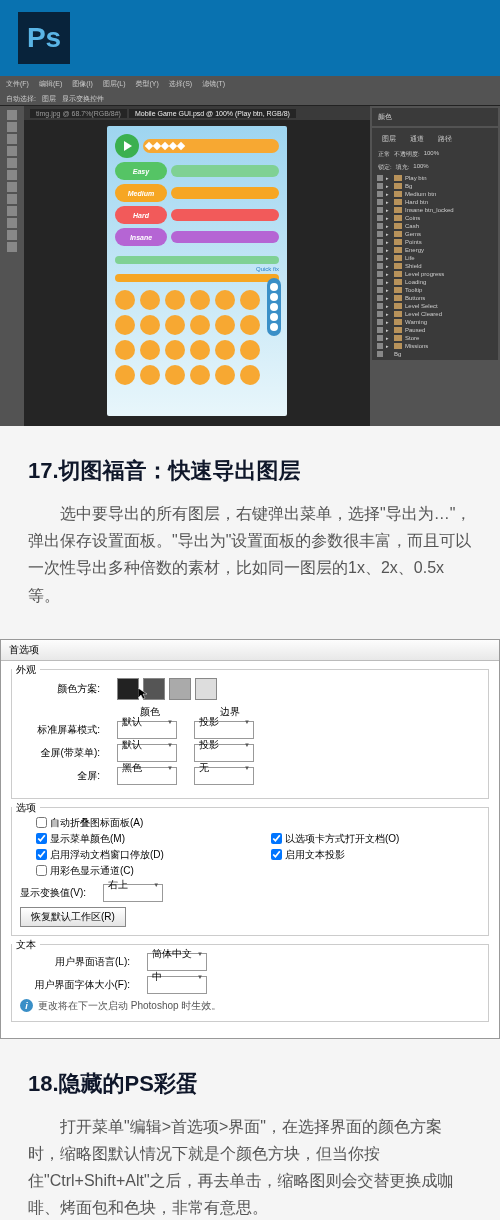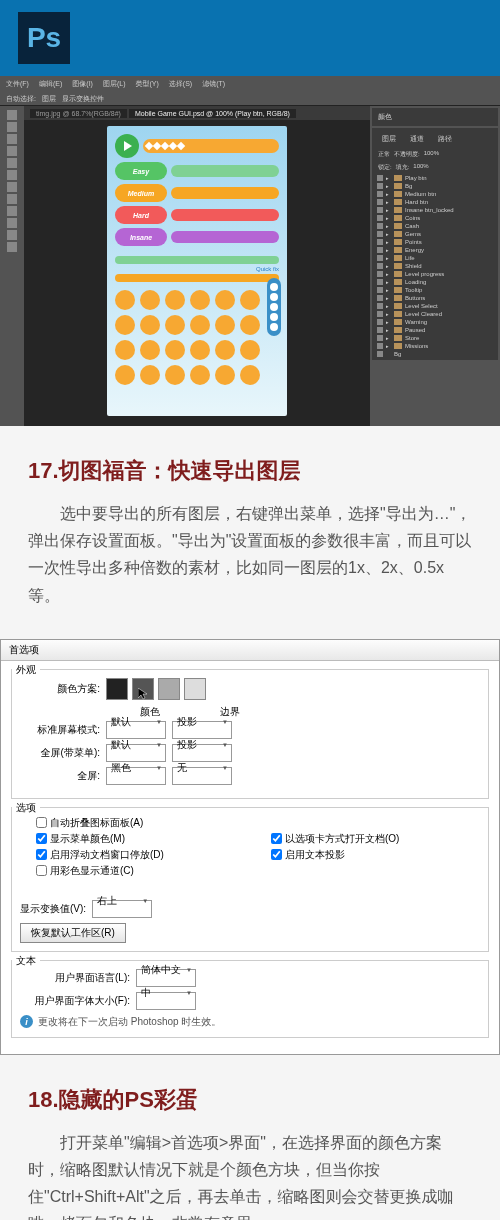--- a/index.html
+++ b/index.html
@@ -41,34 +41,34 @@
 .panel-section { background: #3a3a3a; margin-bottom: 2px; padding: 2px; }
 .panel-tab { font-size: 7px; color: #ccc; padding: 2px 4px; }
 .layer-list { max-height: 220px; overflow: hidden; }
 .layer-item { display: flex; align-items: center; gap: 3px; padding: 1px 3px; font-size: 6px; color: #ccc; }
 .layer-eye { width: 6px; height: 6px; background: #888; }
 .layer-arrow { width: 5px; font-size: 5px; }
 .layer-folder { width: 8px; height: 6px; background: #b8925a; }
 
 
 .article { background: #f5f5f5; padding: 30px 28px; }
-.article h2 { color: #7f1d1d; font-size: 22px; font-weight: bold; margin-bottom: 14px; }
+.article h2 { color: #0f172a; font-size: 22px; font-weight: bold; margin-bottom: 14px; }
 .article p { color: #555; font-size: 16px; line-height: 1.7; text-indent: 2em; }
 
 
 .screenshot2 { background: #fff; border: 1px solid #999; font-size: 10px; color: #000; }
 .dlg-title { background: linear-gradient(#fdfdfd, #e8e8e8); padding: 3px 8px; font-size: 10px; border-bottom: 1px solid #bbb; }
 .dlg-body { display: flex; }
 .dlg-sidebar { width: 88px; border-right: 1px solid #bbb; padding: 4px 0; }
 .dlg-side-item { padding: 2px 6px; font-size: 10px; }
 .dlg-side-item.active { background: #3399ff; color: #fff; }
 .dlg-content { flex: 1; padding: 8px 10px; }
 .fieldset { border: 1px solid #ccc; padding: 8px; margin-bottom: 8px; position: relative; }
 .fieldset-title { position: absolute; top: -7px; left: 0; background: #fff; padding: 0 4px; font-size: 10px; }
-.form-row { display: flex; align-items: center; gap: 6px; margin-bottom: 5px; font-size: 10px; }
+.form-row { display: flex; align-items: center; gap: 17px; margin-bottom: 5px; font-size: 10px; }
 .form-label { width: 80px; text-align: right; }
 .swatch-row { display: flex; gap: 4px; }
 .swatch { width: 22px; height: 22px; border: 1px solid #888; }
 .sw1 { background: #222; }
 .sw2 { background: #555; }
 .sw3 { background: #aaa; }
 .sw4 { background: #ddd; }
 .col-headers { display: flex; font-size: 10px; margin: 4px 0 2px; }
 .ch-spacer { width: 90px; }
 .ch { width: 80px; text-align: center; }
@@ -423,21 +423,21 @@
             </label>
             <label class="chk">
               <input type="checkbox" checked="" style="">
               <span>启用文本投影</span>
             </label>
             <label class="chk" style="grid-column: 1 / 3;">
               <input type="checkbox" style="">
               <span>用彩色显示通道(C)</span>
             </label>
           </div>
-        <div class="form-row" style="margin-top:22px">
+        <div class="form-row" style="margin-top:6px">
           <span>显示变换值(V):</span>
           <div class="dropdown">右上</div>
         </div>
         <button class="btn">恢复默认工作区(R)</button>
       </div>
 
       <div class="fieldset">
         <div class="fieldset-title">文本</div>
         <div class="form-row">
           <div class="form-label" style="width:110px">用户界面语言(L):</div>

